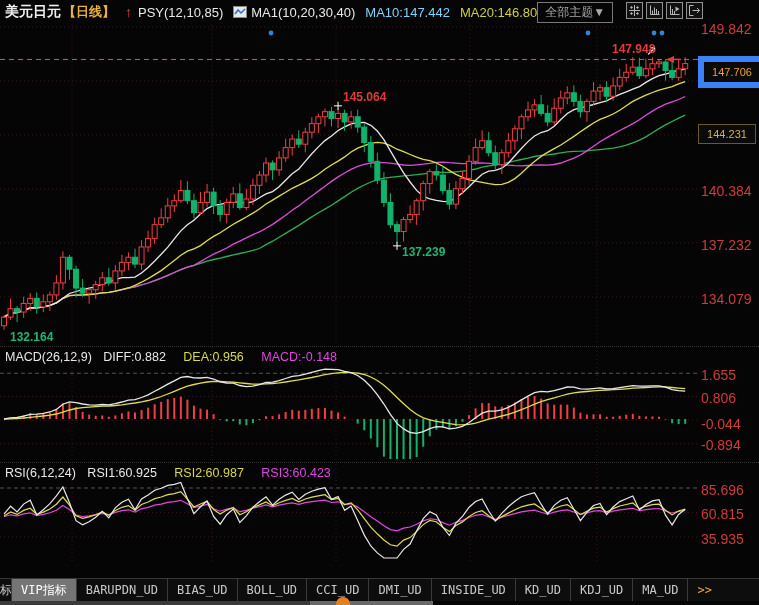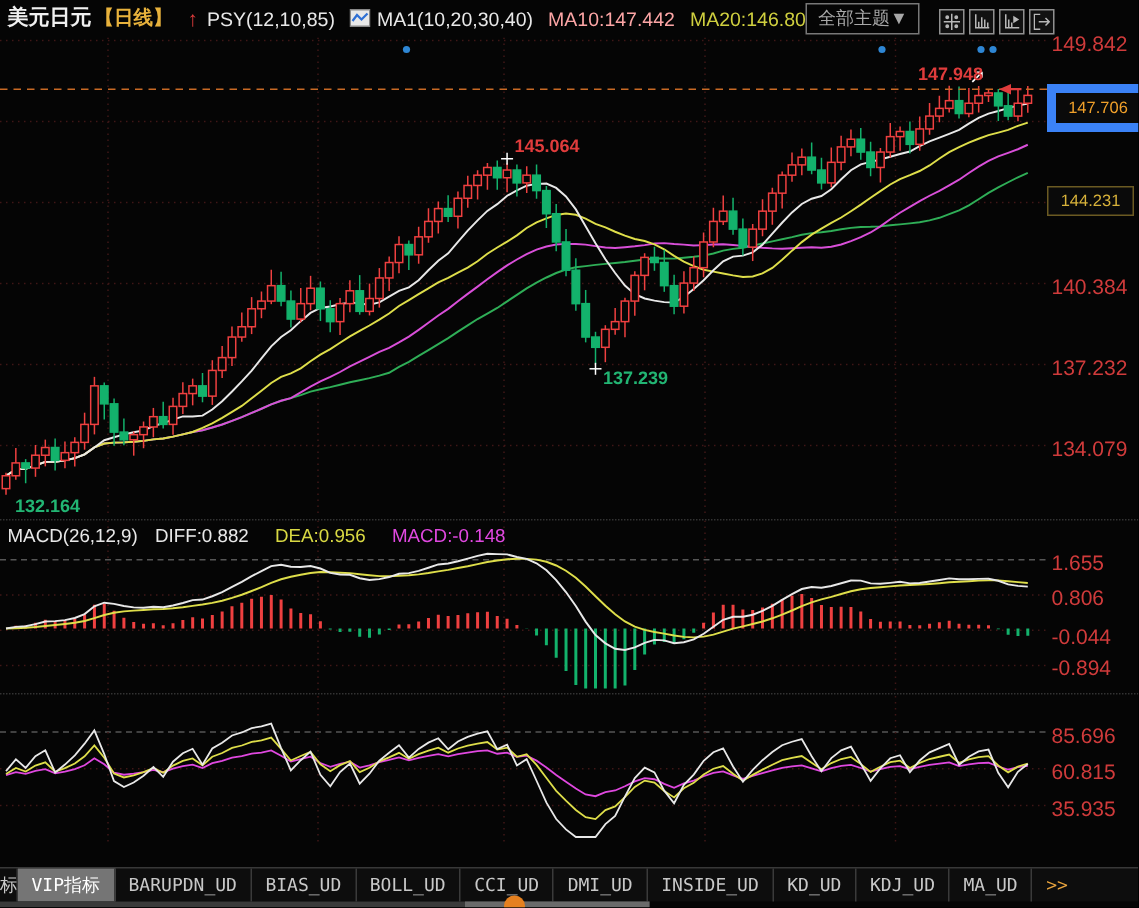--- a/index.html
+++ b/index.html
@@ -6,23 +6,23 @@
   .screen{position:relative;width:759px;height:605px;background:#050505;overflow:hidden;
           font-family:"Liberation Sans",sans-serif;color:#ddd;-webkit-font-smoothing:antialiased;}
   
   .topbar{position:absolute;left:0;top:0;width:759px;height:24px;display:flex;align-items:center;font-size:13px;white-space:nowrap;}
   .topbar .sym{font-weight:bold;color:#f0f0f0;margin-left:5px;font-size:14px;}
   .topbar .period{color:#e8b23c;font-weight:bold;margin-left:2px;}
   .topbar .uparrow{color:#e03c3c;font-weight:bold;margin-left:10px;font-size:14px;}
   .topbar .psy{color:#e8e8e8;margin-left:6px;}
   .topbar .miniicon{margin-left:10px;display:inline-flex;}
   .topbar .magroup{color:#e8e8e8;margin-left:4px;}
-  .topbar .ma10{color:#fca5a5;margin-left:10px;}
+  .topbar .ma10{color:#7dd3fc;margin-left:10px;}
   .topbar .ma20{color:#cfcf3f;margin-left:10px;}
-  .tb-right{margin-left:auto;display:flex;align-items:flex-end;margin-right:58px;}
+  .tb-right{margin-left:auto;display:flex;align-items:flex-start;margin-right:58px;}
   .theme-btn{background:none;border:1px solid #787878;color:#a8a8a8;font-size:12px;padding:1px 7px;margin-right:10px;font-family:"Liberation Sans",sans-serif;}
   .tool-ic{width:15px;height:15px;border:1px solid #909090;margin-left:3px;display:inline-flex;align-items:center;justify-content:center;background:#111;}
   
   .ylab{position:absolute;left:701px;font-size:14px;color:#d03b3b;}
   .ptag{position:absolute;left:698px;width:56px;text-align:center;font-size:11px;background:#0a0a0a;z-index:5;}
   .ptag.orange{border:6px solid #3b82f6;color:#f0a02a;top:56px;height:20px;line-height:20px;}
   .ptag.yellow{border:1px solid #6b5a22;color:#d8b23a;top:124px;height:18px;line-height:18px;}
   
   .ann{position:absolute;font-size:12px;font-weight:bold;z-index:4;}
   
@@ -477,20 +477,26 @@
       <polyline points="4.0,72.0 10.6,71.8 17.1,71.5 23.6,71.0 30.2,70.3 36.8,69.7 43.3,69.0 49.9,68.2 56.4,67.0 62.9,65.1 69.5,63.0 76.0,61.5 82.6,60.6 89.1,60.1 95.7,59.7 102.3,59.2 108.8,59.0 115.3,58.5 121.9,57.8 128.4,56.9 135.0,56.0 141.5,54.9 148.1,53.5 154.7,51.6 161.2,49.5 167.8,47.0 174.3,44.4 180.8,41.6 187.4,39.2 193.9,37.5 200.5,36.2 207.0,35.0 213.6,34.4 220.2,34.5 226.7,34.8 233.3,35.1 239.8,35.8 246.3,36.5 252.9,37.1 259.4,37.2 266.0,36.8 272.6,36.5 279.1,35.9 285.6,35.0 292.2,33.9 298.8,32.9 305.3,31.7 311.8,30.5 318.4,29.1 324.9,27.7 331.5,26.7 338.1,25.8 344.6,25.5 351.1,25.6 357.7,26.1 364.3,27.5 370.8,30.0 377.3,33.5 383.9,38.2 390.4,44.0 397.0,50.5 403.6,56.8 410.1,62.5 416.6,67.3 423.2,70.8 429.8,72.9 436.3,74.3 442.8,75.4 449.4,76.7 455.9,77.6 462.5,77.9 469.1,77.4 475.6,76.1 482.1,74.1 488.7,72.1 495.3,70.6 501.8,69.0 508.3,67.3 514.9,65.2 521.4,62.7 528.0,60.0 534.5,57.1 541.1,54.6 547.6,52.6 554.2,50.9 560.8,49.0 567.3,47.2 573.9,45.8 580.4,45.0 586.9,44.5 593.5,43.9 600.0,43.3 606.6,43.0 613.1,42.7 619.7,42.3 626.3,41.8 632.8,41.2 639.4,40.8 645.9,40.5 652.4,40.1 659.0,39.9 665.5,39.9 672.1,40.5 678.6,41.1 685.2,41.7" fill="none" stroke="#dede4a" stroke-width="1.3"></polyline>
       <polyline points="4.0,72.0 10.6,70.9 17.1,70.5 23.6,69.1 30.2,67.3 36.8,67.1 43.3,66.4 49.9,65.0 56.4,62.4 62.9,57.2 69.5,54.8 76.0,55.6 82.6,57.0 89.1,57.9 95.7,58.1 102.3,57.5 108.8,57.8 115.3,56.7 121.9,55.0 128.4,53.1 135.0,52.7 141.5,50.5 148.1,47.8 154.7,44.3 161.2,40.9 167.8,37.1 174.3,33.8 180.8,30.4 187.4,29.5 193.9,30.8 200.5,31.0 207.0,30.3 213.6,32.0 220.2,34.9 226.7,36.0 233.3,36.2 239.8,38.5 246.3,39.6 252.9,39.1 259.4,37.7 266.0,35.5 272.6,35.1 279.1,33.6 285.6,31.5 292.2,29.3 298.8,28.7 305.3,27.2 311.8,25.4 318.4,23.6 324.9,22.2 331.5,22.4 338.1,22.6 344.6,24.3 351.1,25.6 357.7,28.5 364.3,33.2 370.8,39.7 377.3,47.7 383.9,57.0 390.4,67.4 397.0,76.4 403.6,81.9 410.1,85.5 416.6,86.3 423.2,84.6 429.8,81.6 436.3,79.6 442.8,79.9 449.4,81.8 455.9,81.2 462.5,79.3 469.1,75.5 475.6,70.8 482.1,66.2 488.7,64.2 495.3,64.2 501.8,62.8 508.3,60.3 514.9,56.9 521.4,52.9 528.0,49.1 534.5,45.7 541.1,44.4 547.6,44.8 554.2,43.7 560.8,41.8 567.3,40.0 573.9,40.1 580.4,41.9 586.9,42.2 593.5,41.6 600.0,40.9 606.6,41.9 613.1,41.7 619.7,40.7 626.3,39.7 632.8,38.6 639.4,39.2 645.9,39.2 652.4,38.9 659.0,38.8 665.5,40.2 672.1,42.6 678.6,43.6 685.2,44.1" fill="none" stroke="#e8e8e8" stroke-width="1.3"></polyline>
     </svg>
   <span class="ylab" style="top:367px">1.655</span>
   <span class="ylab" style="top:390px">0.806</span>
   <span class="ylab" style="top:416px">-0.044</span>
   <span class="ylab" style="top:437px">-0.894</span>
 
   <div class="sep" style="top:462px"></div>
 
+  <div class="phead" style="top:466px">
+    <span class="w">RSI(6,12,24)</span>
+    <span class="w" style="margin-left:8px">RSI1:60.925</span>
+    <span class="y">RSI2:60.987</span>
+    <span class="m">RSI3:60.423</span>
+  </div>
   <svg class="panel" id="rsi-svg" width="759" height="98" style="top:464px">
       <line x1="0" x2="698" y1="23.9996793" y2="23.9996793" stroke="#565656" stroke-dasharray="4 3"></line>
       <line x1="0" x2="698" y1="48.5" y2="48.5" stroke="#3f1717" stroke-dasharray="1 3"></line>
       <line x1="0" x2="698" y1="72.999336" y2="72.999336" stroke="#3f1717" stroke-dasharray="1 3"></line>
       <line x1="72" x2="72" y1="0" y2="98" stroke="#3f1717" stroke-dasharray="1 3"></line>
       <line x1="212" x2="212" y1="0" y2="98" stroke="#3f1717" stroke-dasharray="1 3"></line>
       <line x1="336" x2="336" y1="0" y2="98" stroke="#3f1717" stroke-dasharray="1 3"></line>
       <line x1="470" x2="470" y1="0" y2="98" stroke="#3f1717" stroke-dasharray="1 3"></line>
       <line x1="597" x2="597" y1="0" y2="98" stroke="#3f1717" stroke-dasharray="1 3"></line>
       <polyline points="4.0,52.8 10.6,50.8 17.1,51.9 23.6,49.9 30.2,48.8 36.8,51.6 43.3,50.4 49.9,48.8 56.4,46.2 62.9,41.5 69.5,45.5 76.0,51.1 82.6,52.5 89.1,51.8 95.7,50.7 102.3,49.3 108.8,50.8 115.3,48.4 121.9,46.7 128.4,45.8 135.0,48.0 141.5,44.8 148.1,43.3 154.7,41.1 161.2,40.1 167.8,38.4 174.3,37.7 180.8,36.3 187.4,39.8 193.9,43.7 200.5,42.1 207.0,40.5 213.6,44.7 220.2,47.2 226.7,45.2 233.3,43.8 239.8,47.7 246.3,46.3 252.9,44.1 259.4,42.6 266.0,40.9 272.6,42.9 279.1,41.2 285.6,39.9 292.2,38.8 298.8,40.3 305.3,38.7 311.8,37.7 318.4,36.8 324.9,36.2 331.5,38.5 338.1,37.8 344.6,40.6 351.1,39.8 357.7,43.1 364.3,47.7 370.8,52.7 377.3,57.1 383.9,61.7 390.4,65.6 397.0,66.8 403.6,64.1 410.1,63.0 416.6,60.2 423.2,56.9 429.8,54.8 436.3,55.5 442.8,58.6 449.4,61.2 455.9,58.3 462.5,56.4 469.1,53.5 475.6,51.3 482.1,50.3 488.7,52.9 495.3,55.3 501.8,53.3 508.3,51.4 514.9,49.6 521.4,47.9 528.0,46.9 534.5,46.2 541.1,48.2 547.6,50.2 554.2,48.1 560.8,46.6 567.3,45.9 573.9,48.0 580.4,50.4 586.9,48.8 593.5,47.2 600.0,46.7 606.6,48.8 613.1,47.2 619.7,45.9 626.3,45.1 632.8,44.3 639.4,46.7 645.9,45.6 652.4,44.8 659.0,44.5 665.5,47.0 672.1,49.0 678.6,47.4 685.2,46.5" fill="none" stroke="#e048e0" stroke-width="1.2"></polyline>

